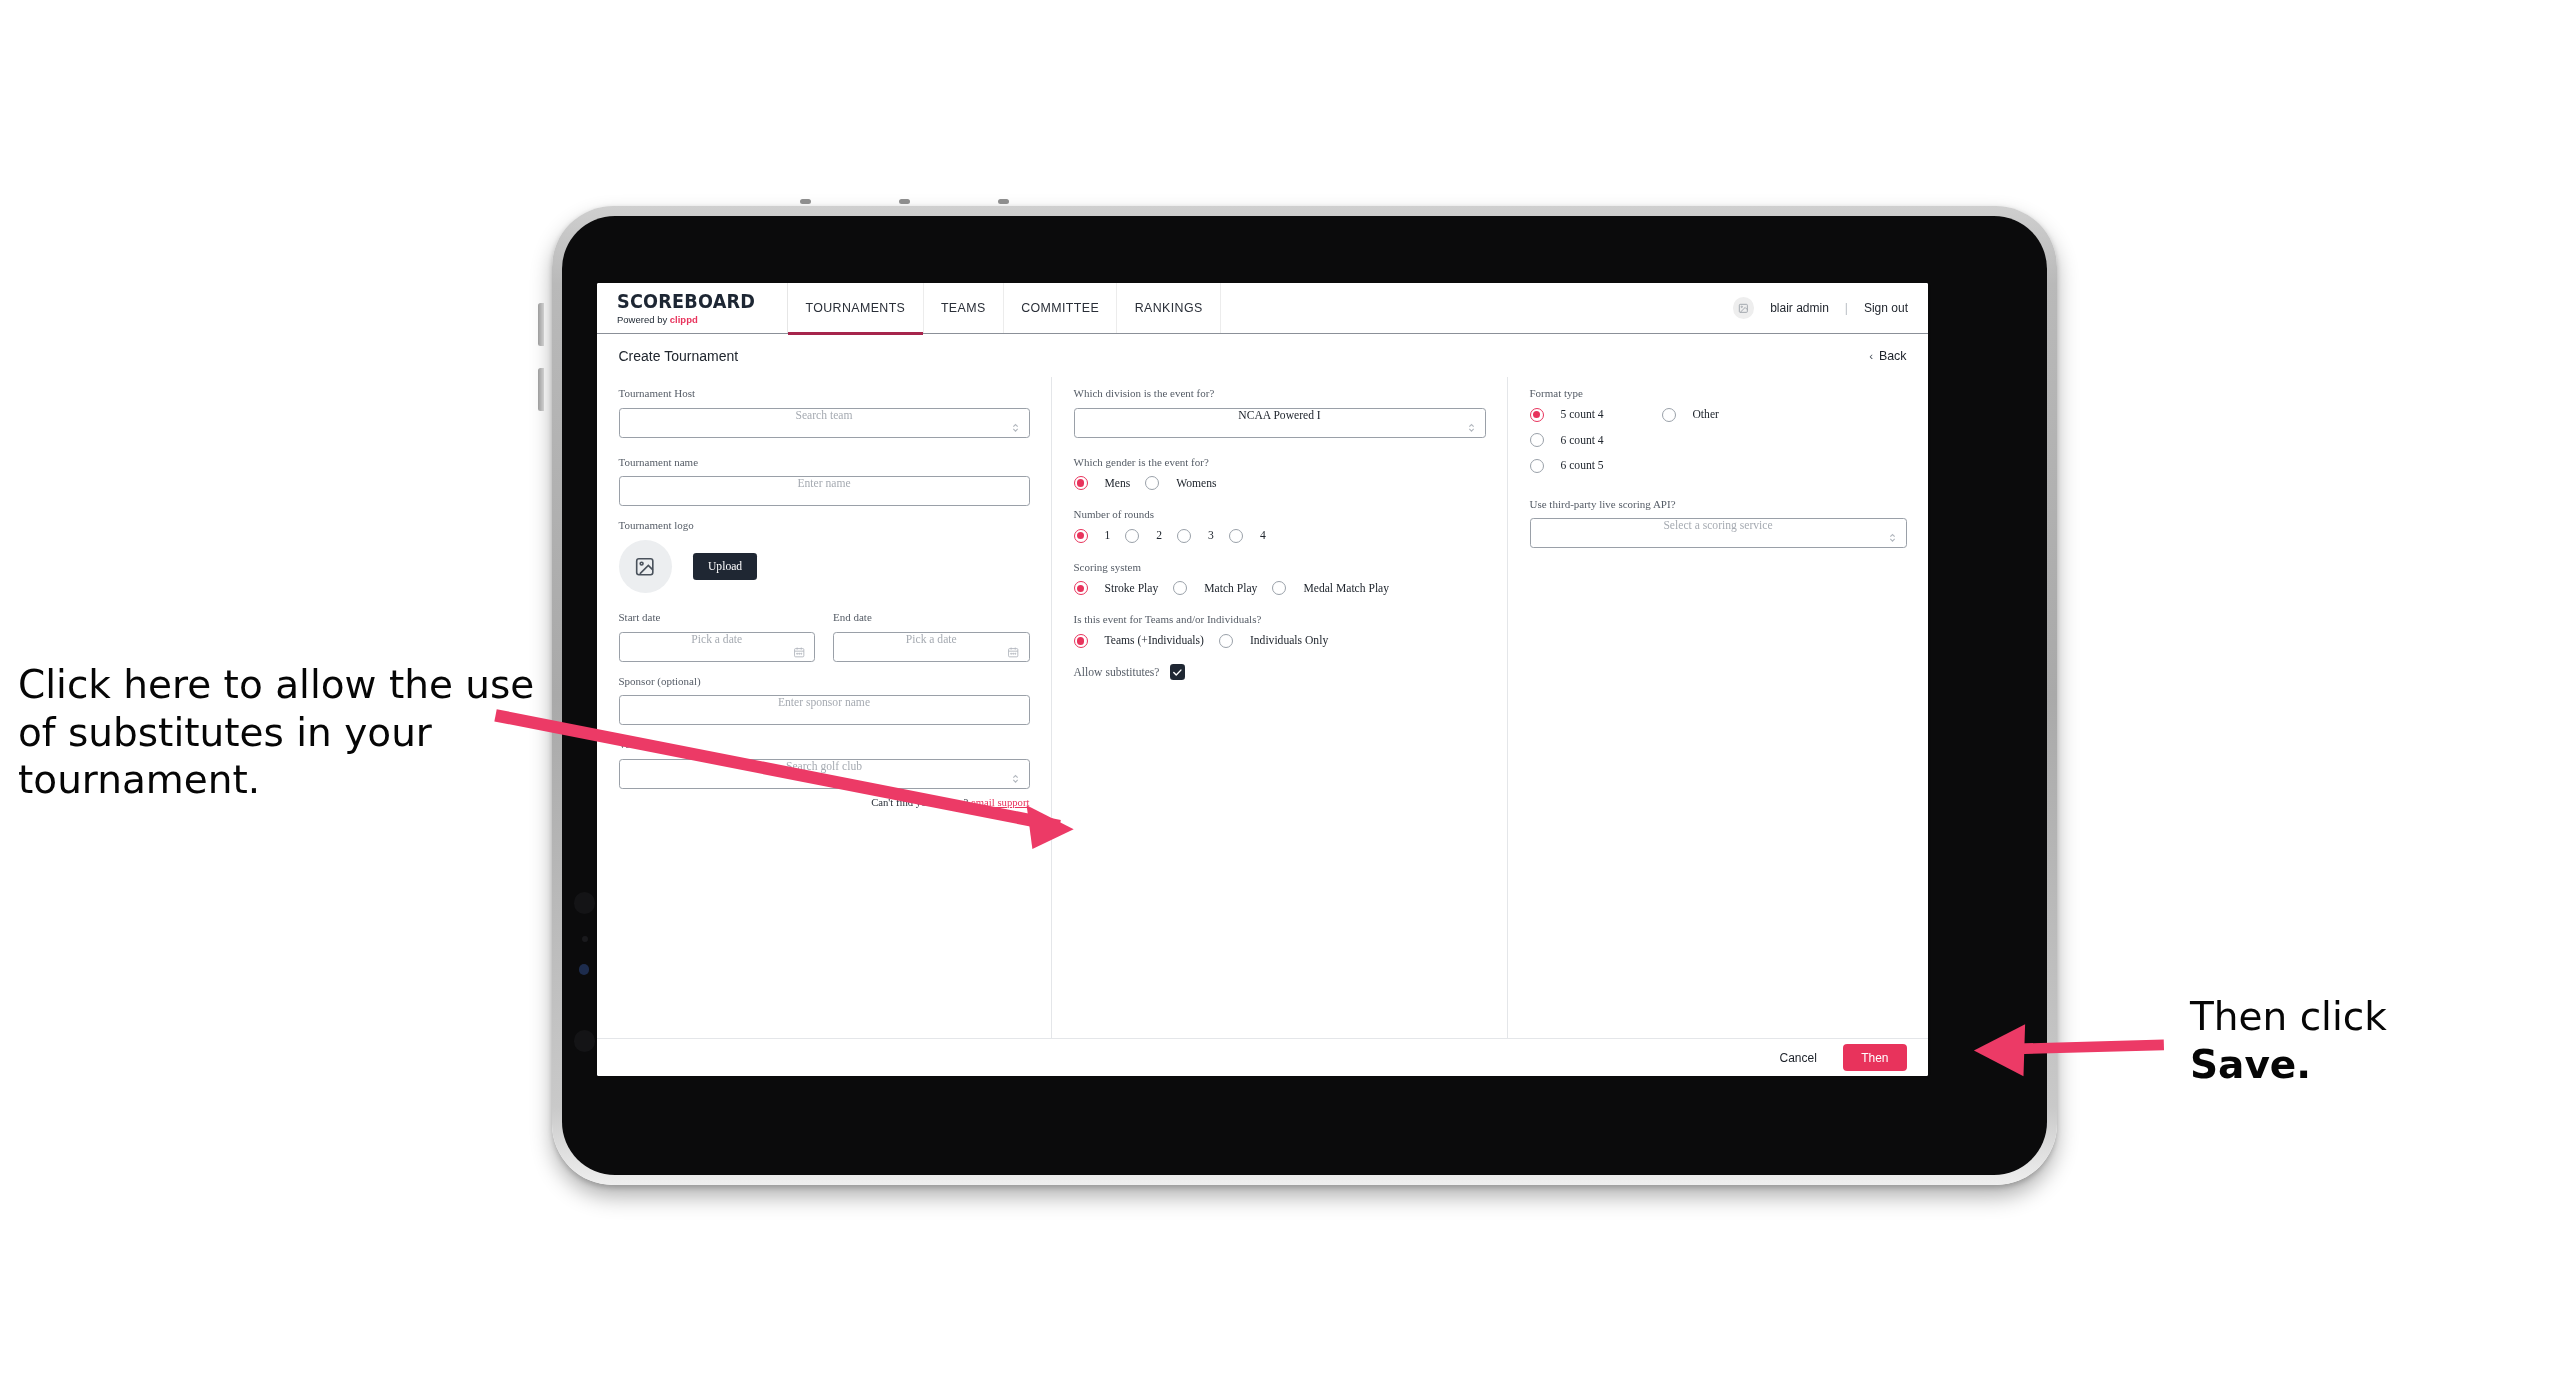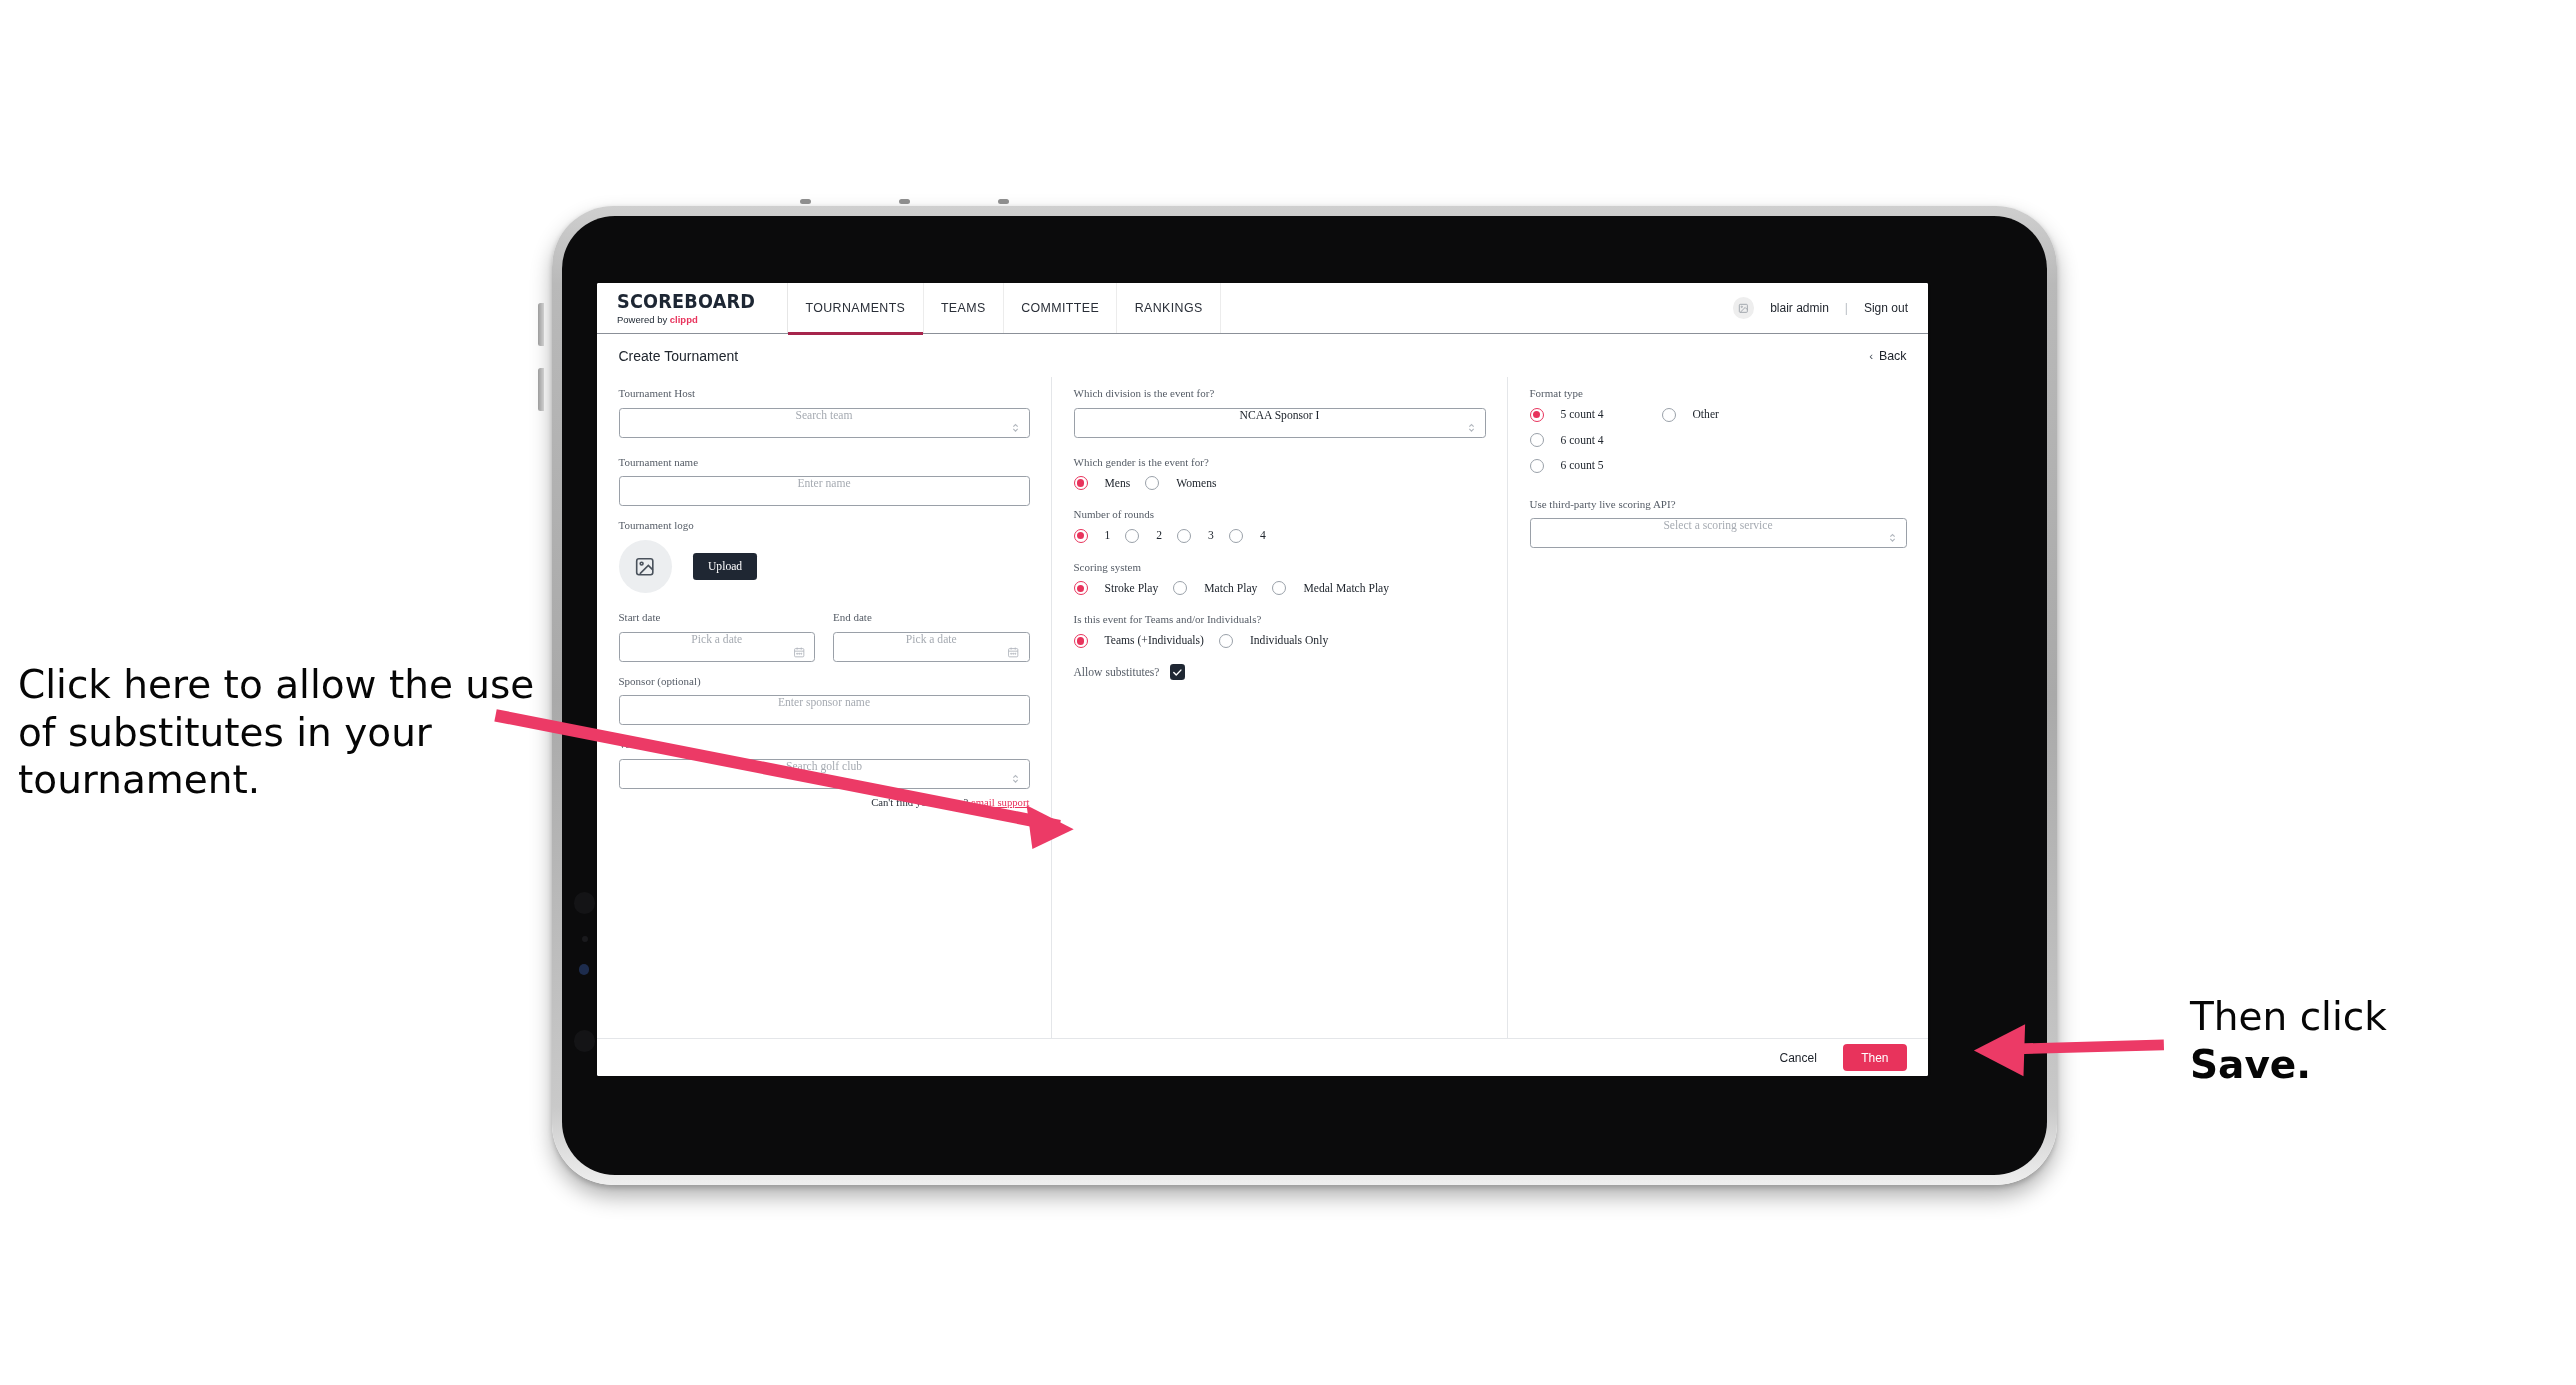--- a/index.html
+++ b/index.html
@@ -361,21 +361,21 @@
               </span>
             </div>
             <div class="helper">
               <span>Can't find your venue? </span><a>email support</a>
             </div>
           </div>
 
           <div class="col col-2">
             <div class="field-label">Which division is the event for?</div>
             <div class="input">
-              <span class="val">NCAA Sponsor I</span>
+              <span class="val">NCAA Powered I</span>
               <span class="adorn">
                 <svg width="9" height="11.6" viewBox="0 0 12 16" fill="none" stroke="currentColor" stroke-width="1.6">
                     <path d="M3 6.5L6 3.5l3 3"></path>
                     <path d="M3 9.5l3 3 3-3"></path>
                   </svg>
               </span>
             </div>
 
             <div class="gap"></div>
 

